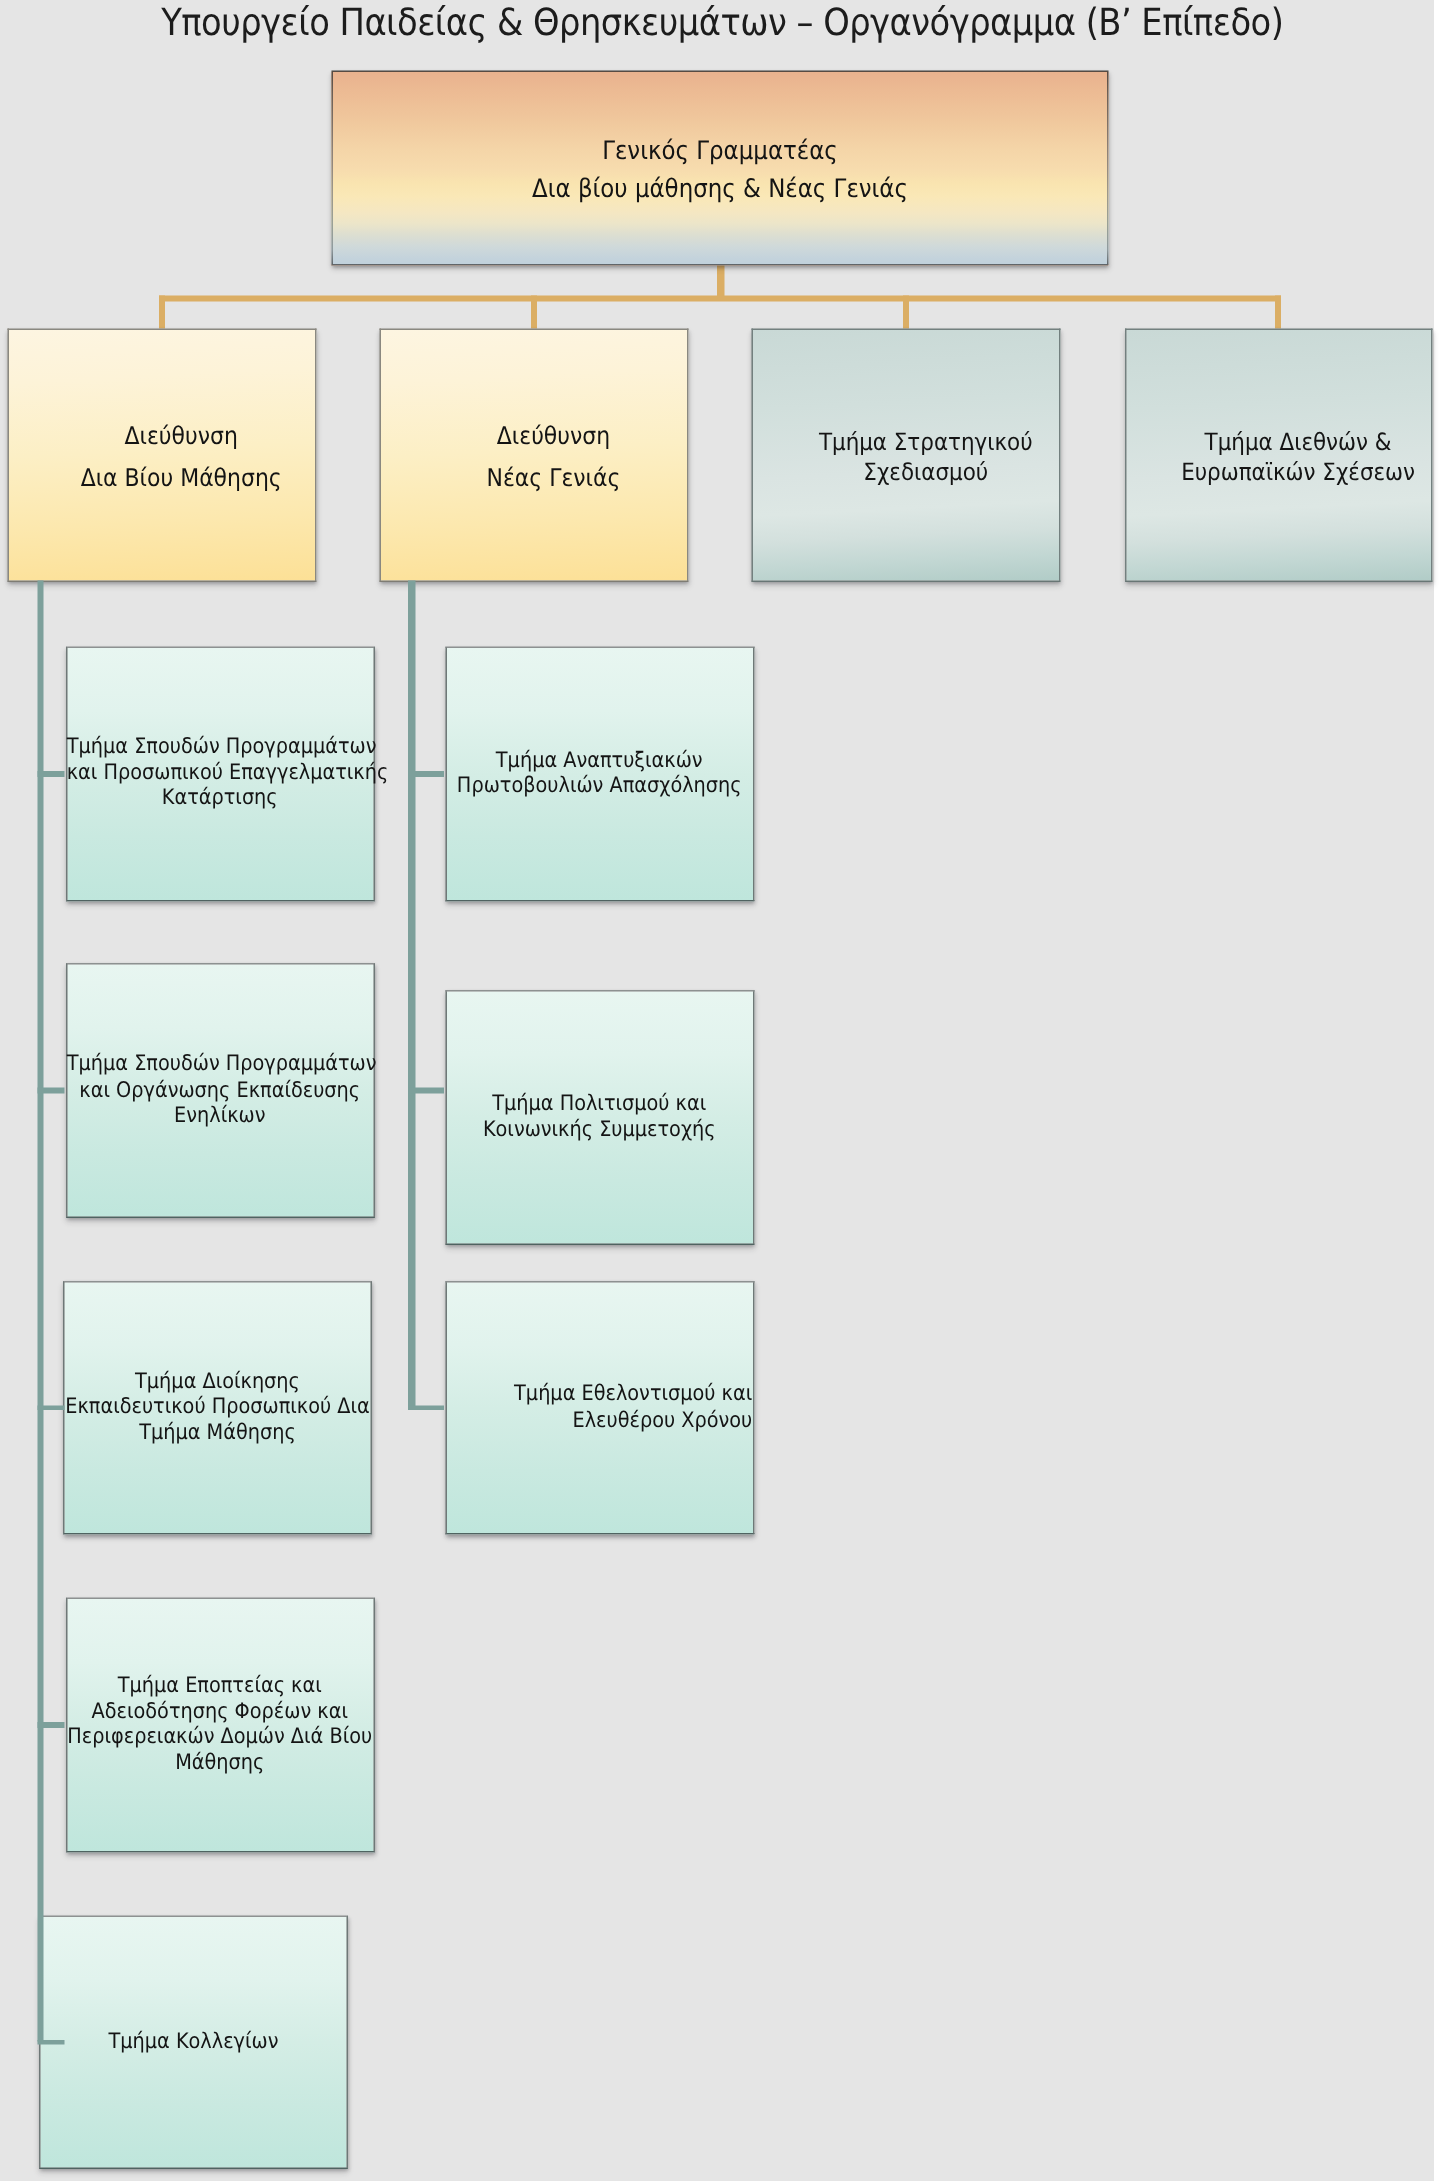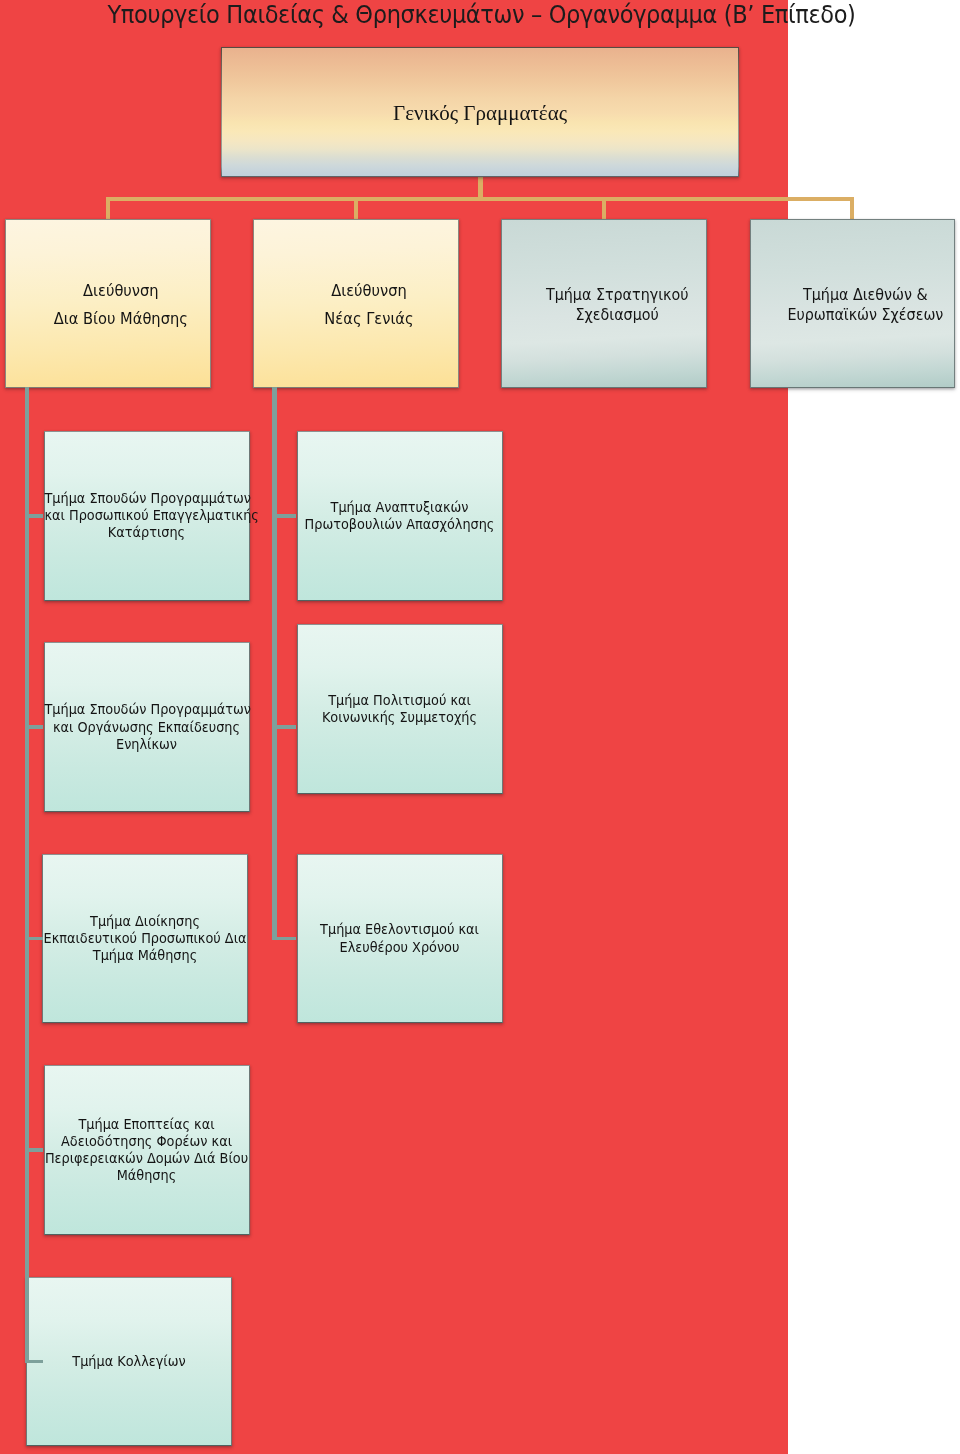--- a/index.html
+++ b/index.html
@@ -1,38 +1,38 @@
 <!DOCTYPE html>
 <html><head>
 <meta charset="utf-8">
 <title>Organogram</title>
 <style>
   * { box-sizing: border-box; margin:0; padding:0; }
   html,body { width:960px; height:1454px; background:#ffffff; overflow:hidden; }
   body { font-family:"DejaVu Sans Condensed","DejaVu Sans",sans-serif; -webkit-font-smoothing:antialiased; }
-  #chart { position:relative; width:788px; height:1454px; background:#ef4444; }
+  #chart { position:relative; width:956px; height:1454px; background:#e5e5e5; }
 
   .title { position:absolute; left:1.5px; top:0px; width:960px; text-align:center;
            font-size:25px; letter-spacing:-0.34px; color:#1c1c1c; }
 
   .node { position:absolute; display:flex; align-items:center; justify-content:center;
           text-align:center; color:#141414; }
   .node .txt { width:100%; }
   .root .txt { position:relative; top:2px; }
   .node .txt > div { white-space:nowrap; }
 
   .root { left:221px; top:47px; width:518px; height:130px;
           border:1.4px solid #544a41;
           border-image:linear-gradient(180deg,#554a42 0%,#6d6056 12%,#8e8076 40%,#9d978a 62%,#9aa096 78%,#8f9a9e 92%,#5d6266 100%) 1;
-          font-size:21px; line-height:1.48;
+          font-size:17px; line-height:1.48;
           background:linear-gradient(180deg,
              #e9b28e 0%, #edbd95 13%, #f0c89d 26%, #f4d4a7 39%,
              #f7dcae 51%, #f9e4b0 58%, #fae8b7 65%, #f5e7c2 73%, #ece5c9 79%,
              #dcded1 85%, #cfd9da 91%, #c4d3dc 97%, #c0d1dc 100%);
-          box-shadow:0.4px 1.4px 2.4px rgba(30,30,35,0.32), 0 2.4px 4px rgba(30,30,35,0.17);font-family:Liberation Serif, serif;}
+          box-shadow:0.4px 1.4px 2.4px rgba(30,30,35,0.32), 0 2.4px 4px rgba(30,30,35,0.17);}
 
   .lvl2 { top:219px; width:205.6px; height:169px; font-size:16.3px; line-height:1.66; }
   .lvl2.teal { font-size:15.9px; line-height:1.2; }
   .lvl2 .txt { position:relative; top:1px;padding-left:26px; }
   .lvl2.yellow { border:1px solid #8a8880; border-bottom-color:#7e7c74;
           background:linear-gradient(177deg,#fdf5e1 0%,#fdf3d8 20%,#fcefc5 48%,#fce8ae 75%,#fce096 100%);
           box-shadow:0.4px 1.4px 2.4px rgba(30,30,35,0.30), 0 2.4px 4px rgba(30,30,35,0.16);}
   .lvl2.teal { border:1px solid #73807f; border-bottom-color:#687675;
           background:linear-gradient(177deg,#c9d9d6 0%,#d1dfdc 30%,#dae4e2 56%,#dde7e4 70%,#d3e0dd 80%,#c2d7d3 90%,#b1ccc7 100%);
           box-shadow:0.4px 1.4px 2.4px rgba(30,30,35,0.30), 0 2.4px 4px rgba(30,30,35,0.16);}
@@ -54,20 +54,21 @@
   <div class="gline" style="left:478.3px;top:176px;width:4.6px;height:24px;"></div>
   <div class="gline" style="left:105.7px;top:197px;width:748.8px;height:3.6px;"></div>
   <div class="gline" style="left:105.7px;top:197px;width:4.2px;height:22.4px;"></div>
   <div class="gline" style="left:353.9px;top:197px;width:4.2px;height:22.4px;"></div>
   <div class="gline" style="left:602.1px;top:197px;width:4.2px;height:22.4px;"></div>
   <div class="gline" style="left:850.3px;top:197px;width:4.2px;height:22.4px;"></div>
 
   <div class="node root">
     <div class="txt">
       <div>Γενικός Γραμματέας</div>
+      <div>Δια βίου μάθησης &amp; Νέας Γενιάς</div>
     </div>
   </div>
 
   <div id="lvl2holder">
       <div class="node lvl2 yellow" style="left: 5px;">
         <div class="txt">
           <div>Διεύθυνση</div>
           <div>Δια Βίου Μάθησης</div>
         </div>
       </div>
@@ -124,27 +125,27 @@
         <div class="txt">
           <div>Τμήμα Κολλεγίων</div>
         </div>
       </div>
       <div class="node lvl3" style="left: 296.5px; top: 431px;">
         <div class="txt">
           <div>Τμήμα Αναπτυξιακών</div>
           <div>Πρωτοβουλιών Απασχόλησης</div>
         </div>
       </div>
-      <div class="node lvl3" style="left: 296.5px; top: 624px; justify-content: center;">
+      <div class="node lvl3" style="left: 296.5px; top: 660px; justify-content: center;">
         <div class="txt">
           <div>Τμήμα Πολιτισμού και</div>
           <div>Κοινωνικής Συμμετοχής</div>
         </div>
       </div>
-      <div class="node lvl3" style="left: 296.5px; top: 853.8px;">
+      <div class="node lvl3" style="left: 296.5px; top: 853.8px; text-align: right;">
         <div class="txt">
           <div>Τμήμα Εθελοντισμού και</div>
           <div>Ελευθέρου Χρόνου</div>
         </div>
       </div>
       <div class="tline" style="left: 24.6px; top: 387px; width: 4.8px; height: 974.4px;"></div>
       <div class="tline" style="left: 24.6px; top: 514px; width: 18.9px; height: 3.6px;"></div>
       <div class="tline" style="left: 24.6px; top: 725.4px; width: 18.9px; height: 3.6px;"></div>
       <div class="tline" style="left: 24.6px; top: 936.8px; width: 18.9px; height: 3.6px;"></div>
       <div class="tline" style="left: 24.6px; top: 1148.2px; width: 18.9px; height: 3.6px;"></div>

